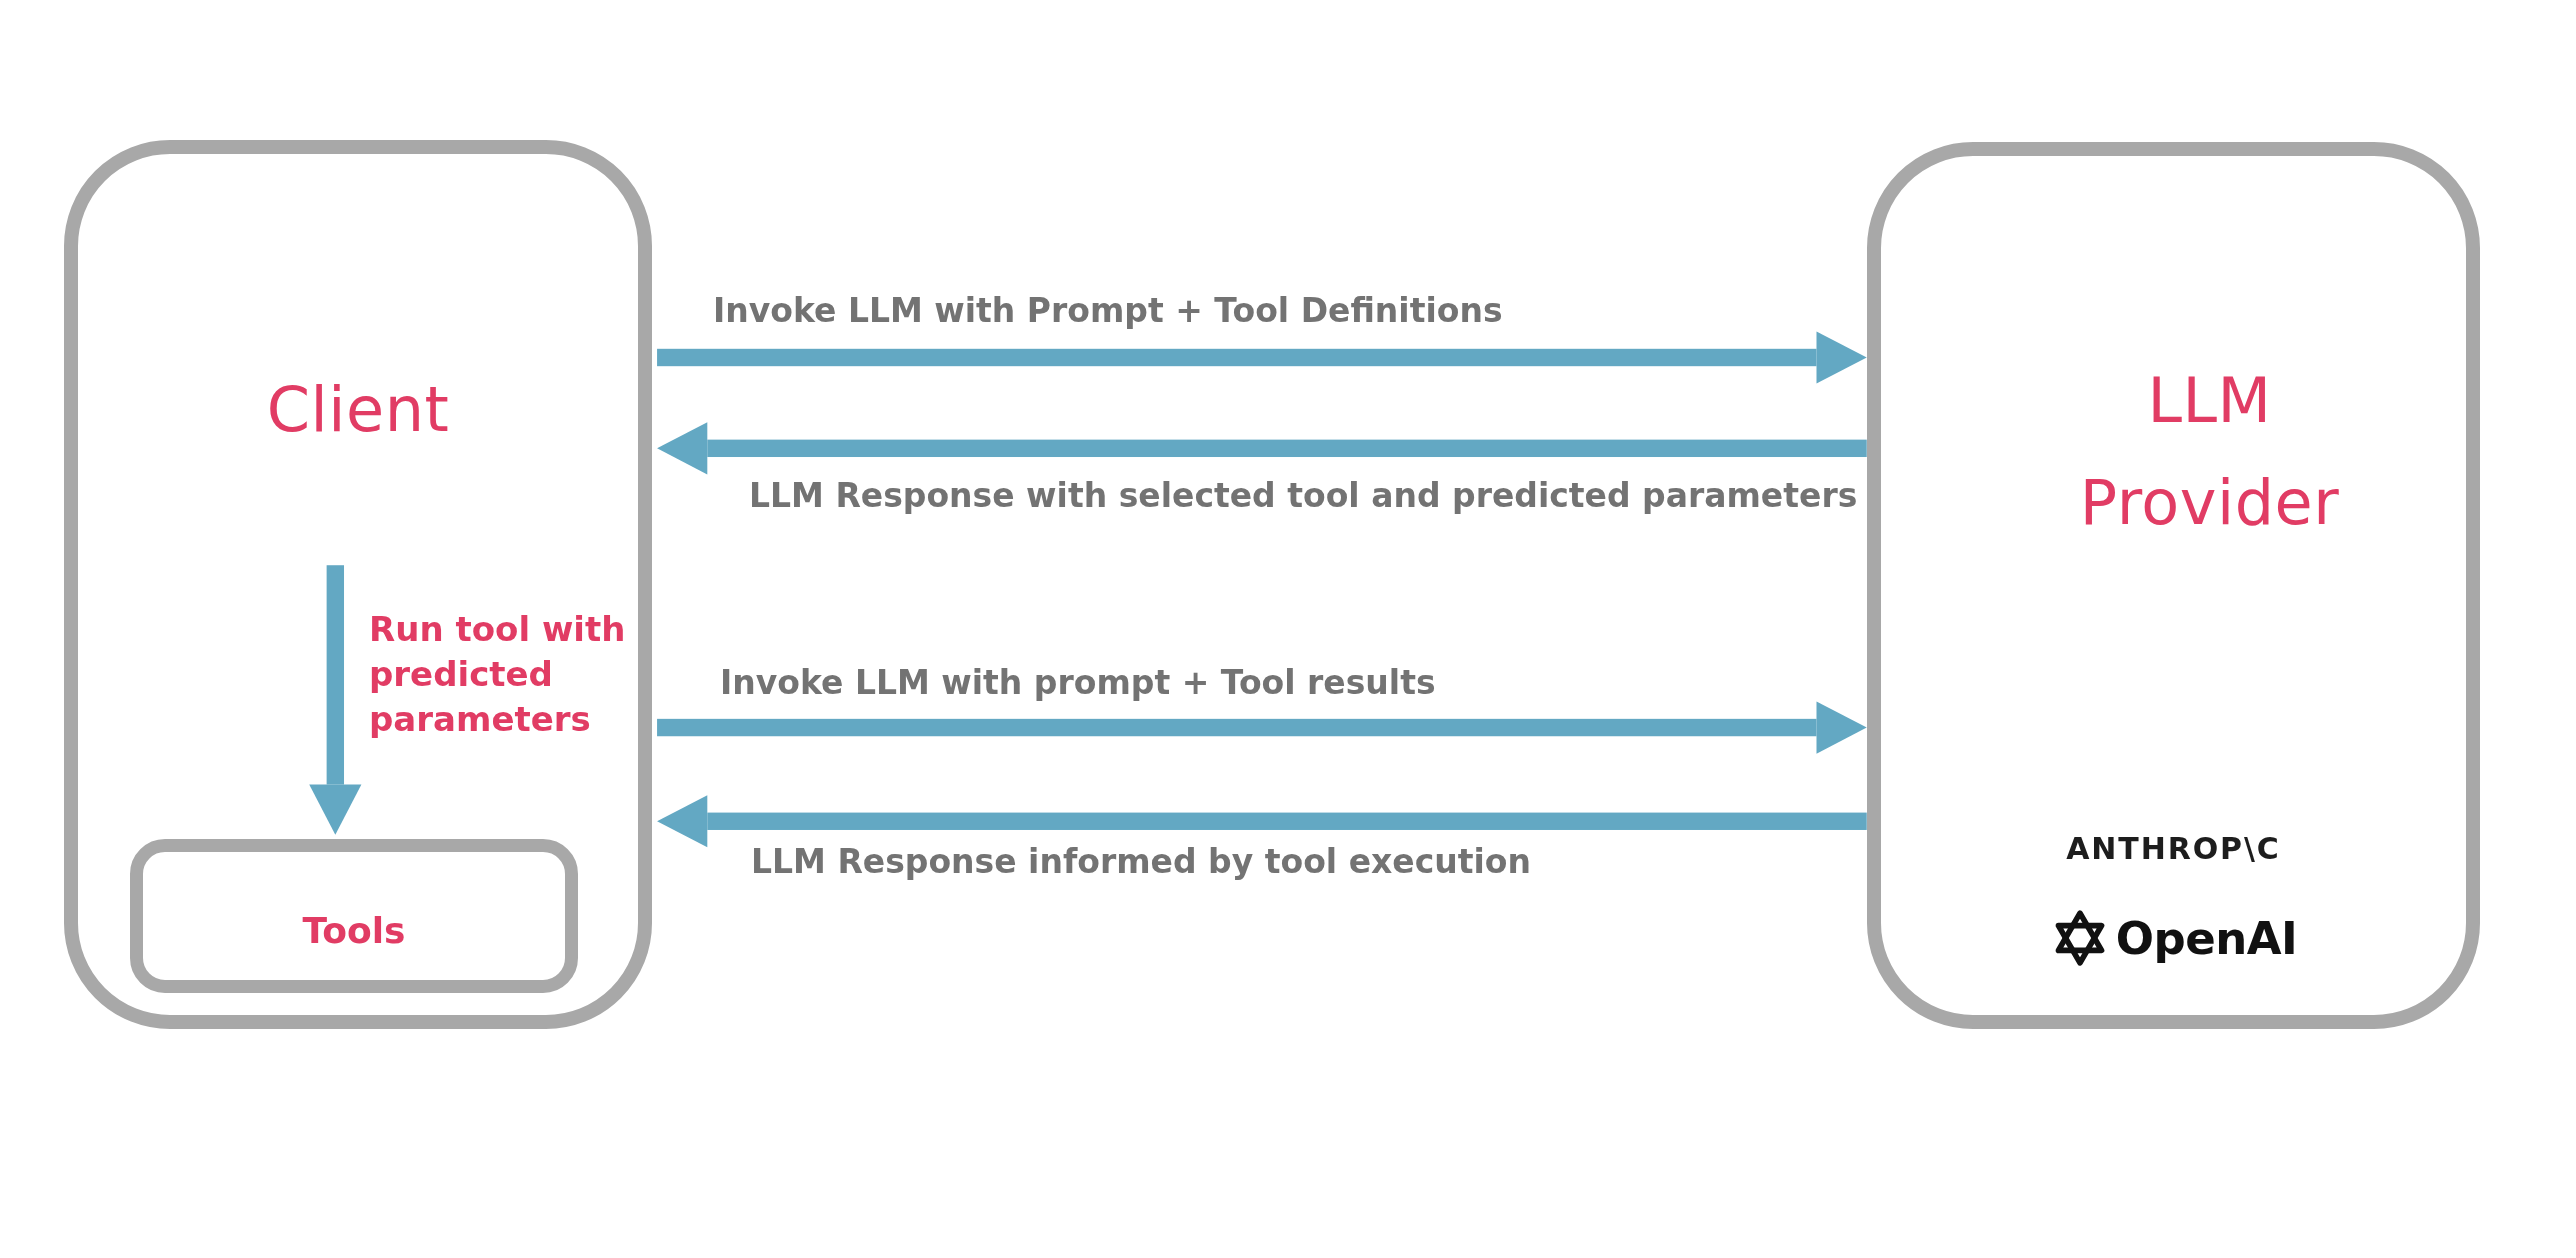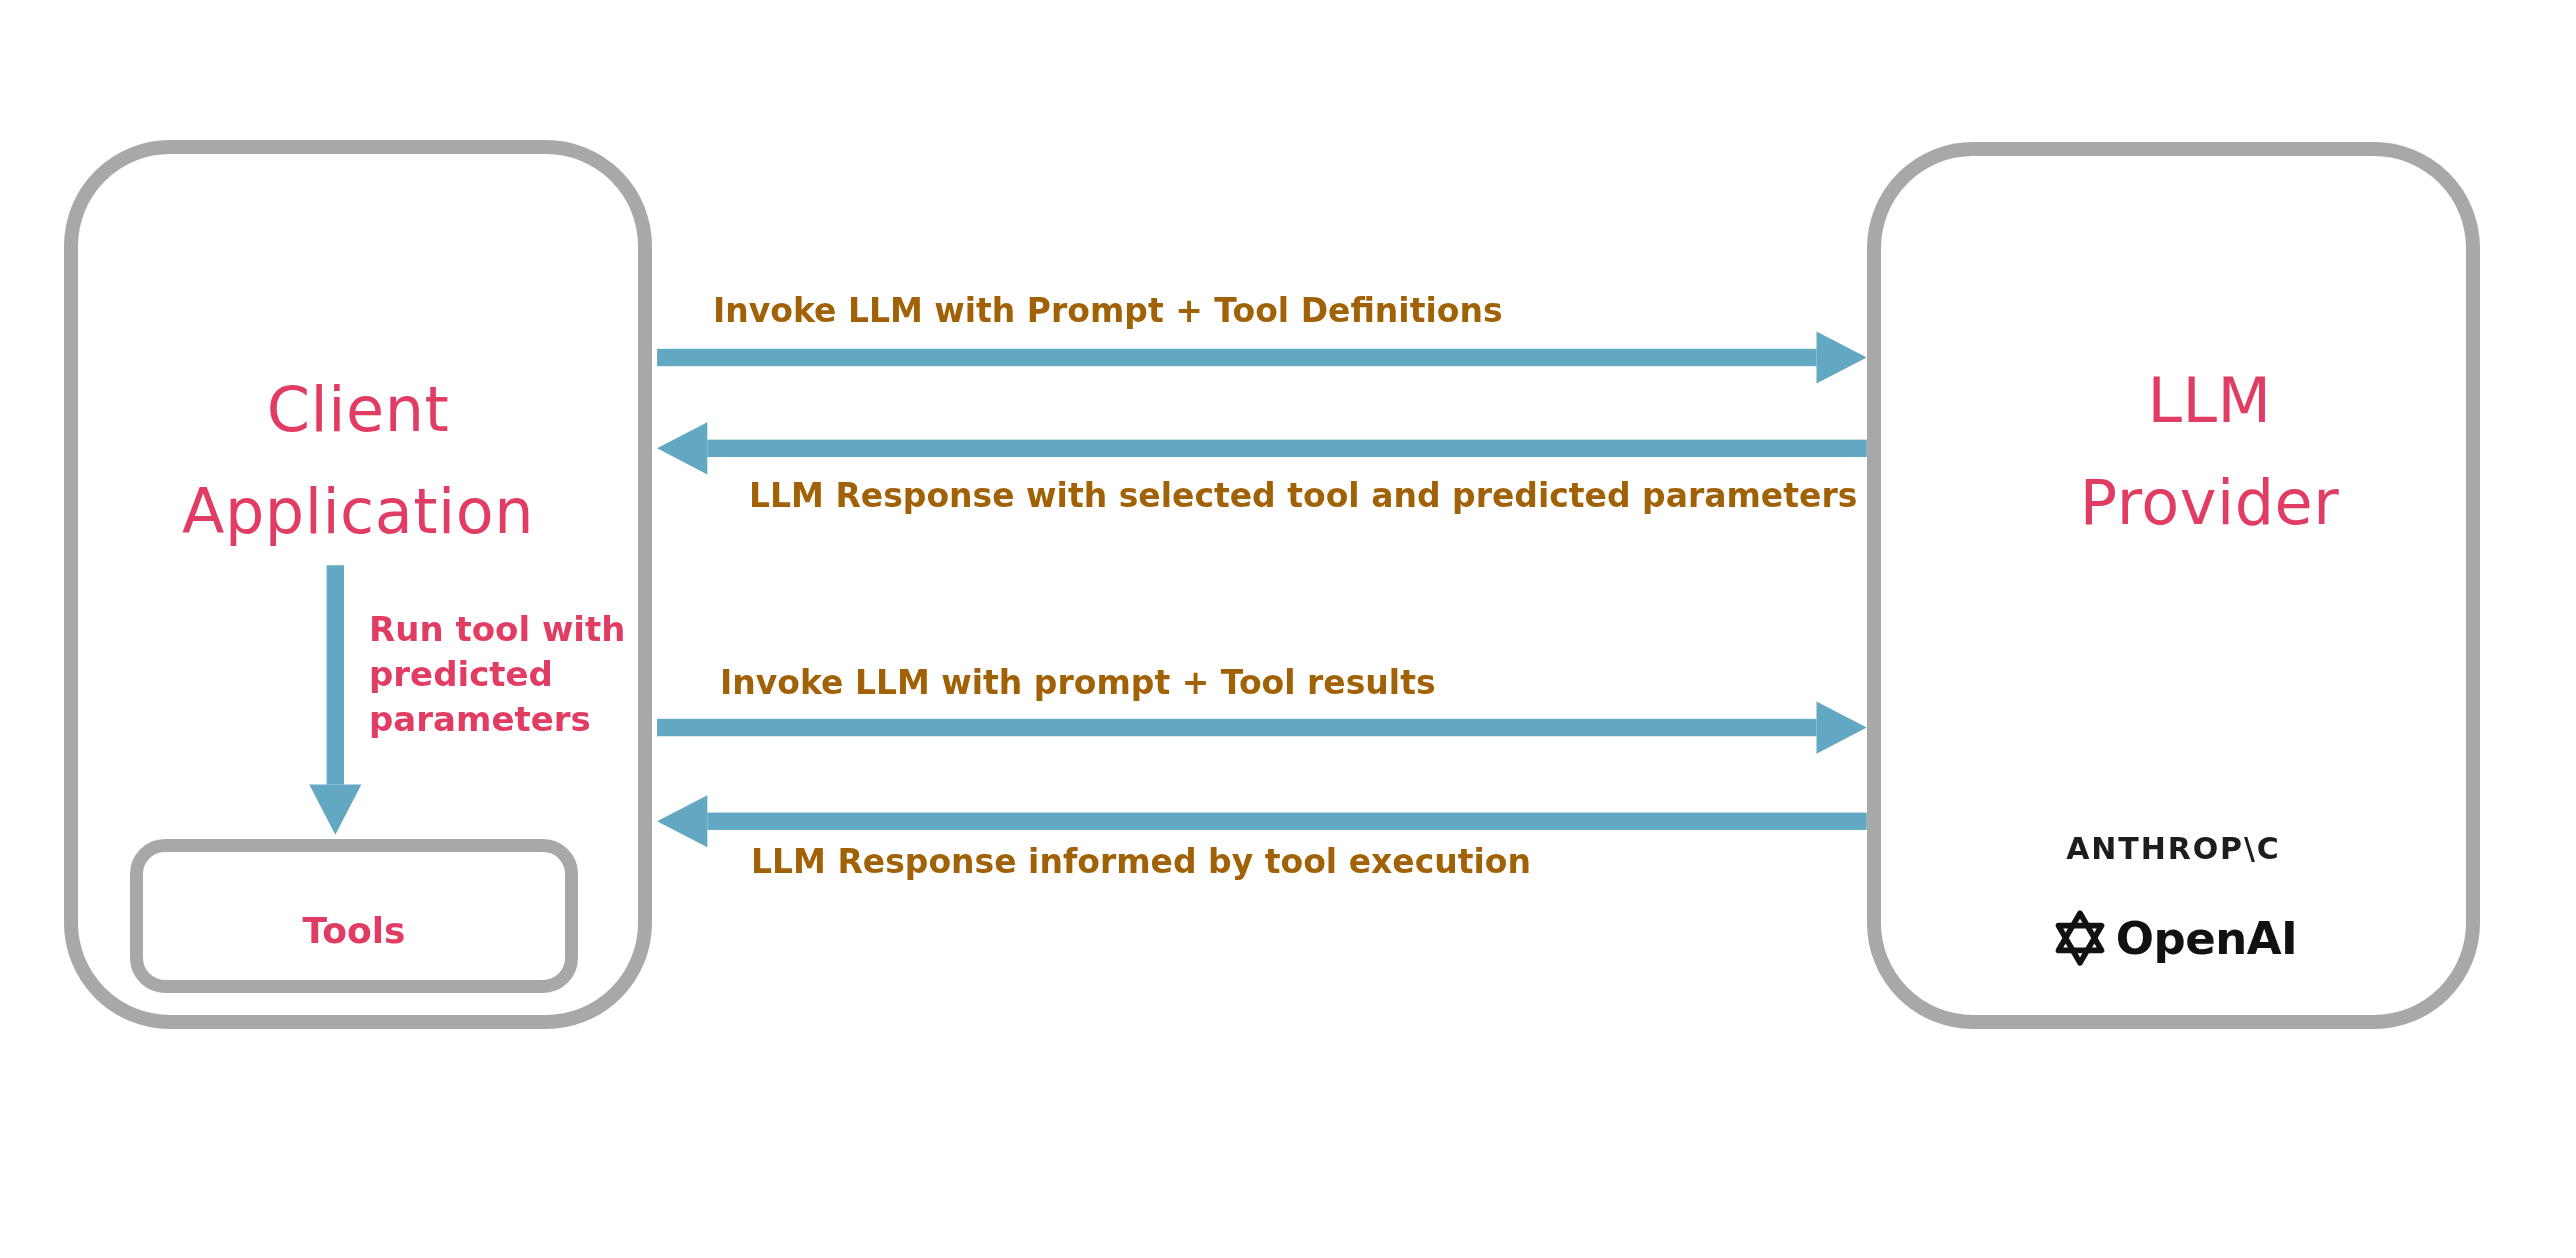--- a/index.html
+++ b/index.html
@@ -28,21 +28,21 @@
     font-size: 62px;
     line-height: 102px;
     text-align: center;
     letter-spacing: 0.5px;
   }
   #client-title   { left: 64px;   top: 359px; width: 588px; }
   #provider-title { left: 1867px; top: 350px; width: 613px; padding-left: 36px; }
 
   .msg-label {
     position: absolute;
-    color: #a16207;
+    color: #737373;
     font-weight: 700;
     font-size: 33px;
     line-height: 39px;
     white-space: nowrap;
   }
   #msg1 { left: 713px; top: 291px; }
   #msg2 { left: 749px; top: 476px; }
   #msg3 { left: 720px; top: 663px; }
   #msg4 { left: 751px; top: 842px; }
 
@@ -100,21 +100,20 @@
   }
 </style>
 </head>
 <body>
 
 <div id="canvas">
 
   <div id="client-box" class="outer-box"></div>
   <div id="client-title" class="box-title">
     <div>Client</div>
-    <div>Application</div>
   </div>
 
   <div id="provider-box" class="outer-box"></div>
   <div id="provider-title" class="box-title">
     <div>LLM</div>
     <div>Provider</div>
   </div>
 
   <svg id="arrow-layer" viewBox="0 0 2666 1302" xmlns="http://www.w3.org/2000/svg">
 

